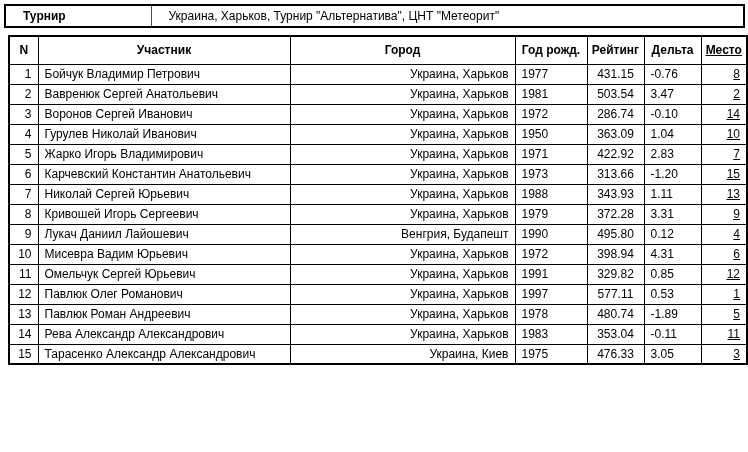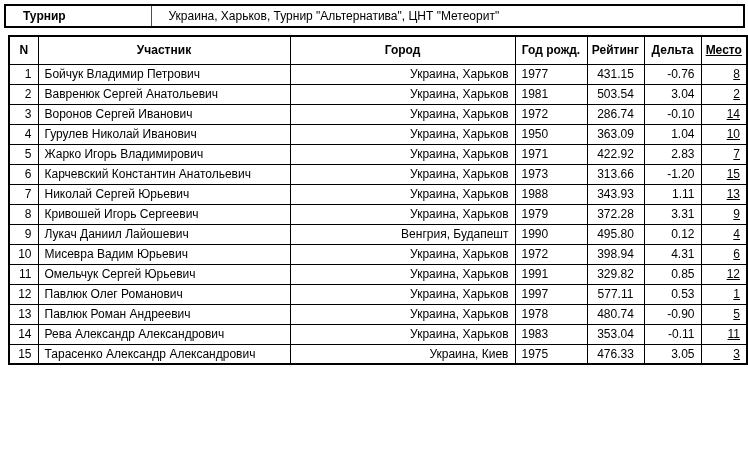--- a/index.html
+++ b/index.html
@@ -52,21 +52,21 @@
     padding: 1px 6px;
     vertical-align: middle;
     white-space: nowrap;
     overflow: hidden;
   }
   .col-n       { width: 29px;  text-align: right; }
   .col-participant { width: 252px; text-align: left; padding-left: 9px; margin-top: 12px; }
   .col-city    { width: 225px; text-align: right; padding-left: 9px; }
   .col-birth   { width: 72px;  text-align: left; }
   .col-rating  { width: 57px;  text-align: center; }
-  .col-delta   { width: 57px;  text-align: right; }
+  .col-delta   { width: 57px;  }
   .col-place   { width: 46px;  text-align: right; text-decoration: underline; }
 </style>
 </head>
 <body>
 
 <table class="info-table">
   <tbody>
     <tr>
       <td class="info-label">Турнир</td>
       <td>Украина, Харьков, Турнир "Альтернатива", ЦНТ "Метеорит"</td>
@@ -95,21 +95,21 @@
         <td class="col-rating">431.15</td>
         <td class="col-delta">-0.76</td>
         <td class="col-place">8</td>
       </tr>
       <tr>
         <td class="col-n">2</td>
         <td class="col-participant">Вавренюк Сергей Анатольевич</td>
         <td class="col-city">Украина, Харьков</td>
         <td class="col-birth">1981</td>
         <td class="col-rating">503.54</td>
-        <td class="col-delta">3.04</td>
+        <td class="col-delta">3.47</td>
         <td class="col-place">2</td>
       </tr>
       <tr>
         <td class="col-n">3</td>
         <td class="col-participant">Воронов Сергей Иванович</td>
         <td class="col-city">Украина, Харьков</td>
         <td class="col-birth">1972</td>
         <td class="col-rating">286.74</td>
         <td class="col-delta">-0.10</td>
         <td class="col-place">14</td>
@@ -194,21 +194,21 @@
         <td class="col-rating">577.11</td>
         <td class="col-delta">0.53</td>
         <td class="col-place">1</td>
       </tr>
       <tr>
         <td class="col-n">13</td>
         <td class="col-participant">Павлюк Роман Андреевич</td>
         <td class="col-city">Украина, Харьков</td>
         <td class="col-birth">1978</td>
         <td class="col-rating">480.74</td>
-        <td class="col-delta">-0.90</td>
+        <td class="col-delta">-1.89</td>
         <td class="col-place">5</td>
       </tr>
       <tr>
         <td class="col-n">14</td>
         <td class="col-participant">Рева Александр Александрович</td>
         <td class="col-city">Украина, Харьков</td>
         <td class="col-birth">1983</td>
         <td class="col-rating">353.04</td>
         <td class="col-delta">-0.11</td>
         <td class="col-place">11</td>

